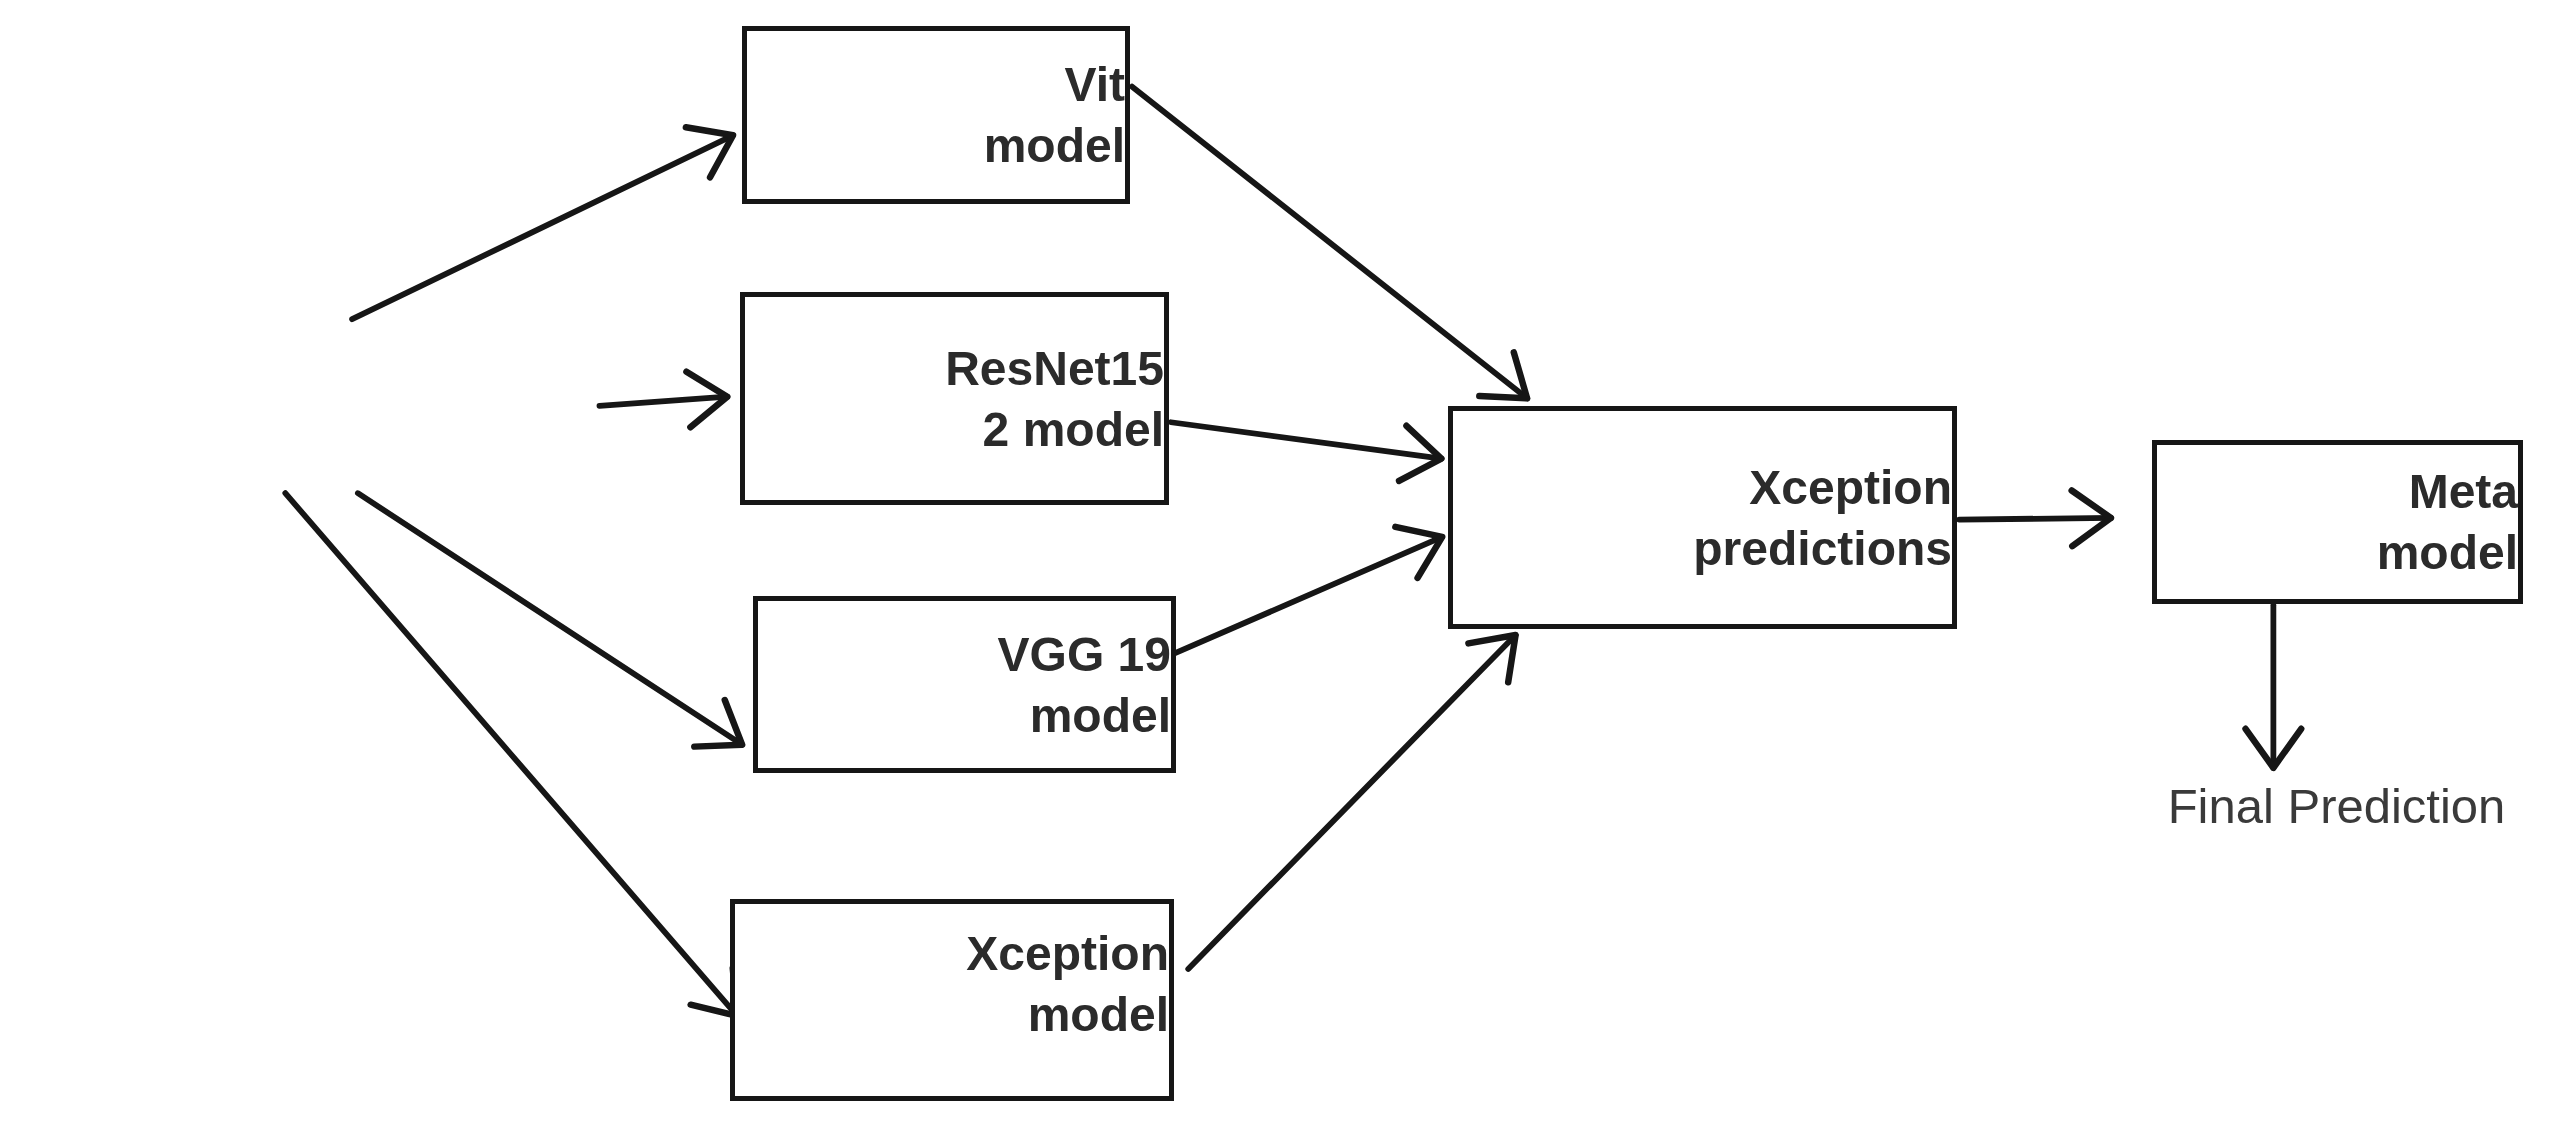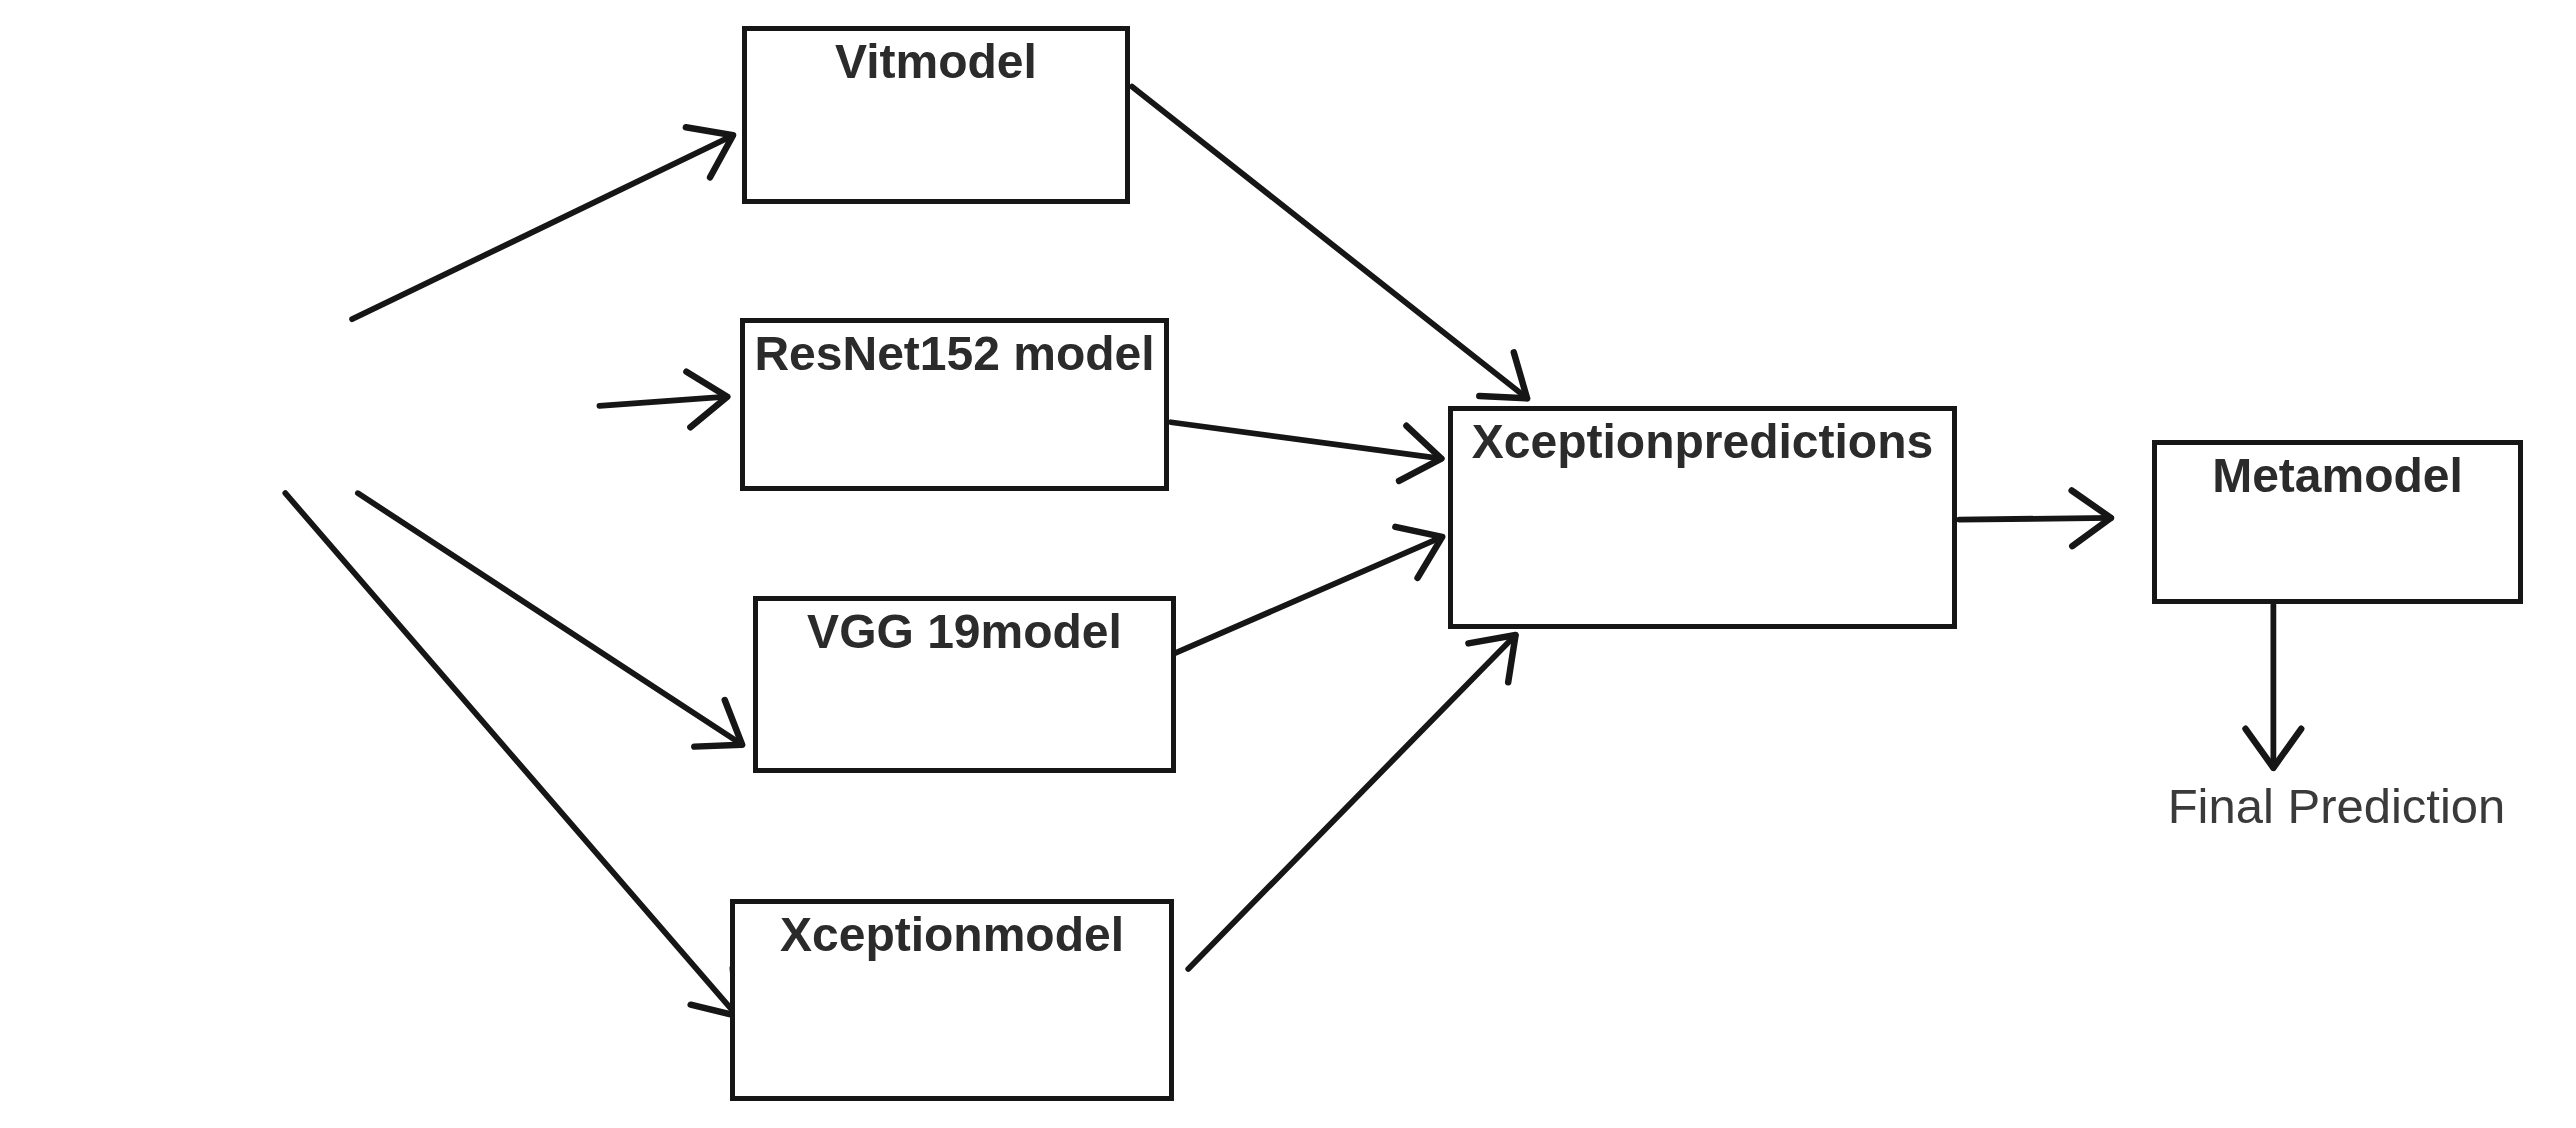--- a/index.html
+++ b/index.html
@@ -34,43 +34,43 @@
     stroke-linecap: round;
     stroke-linejoin: round;
     fill: none;
   }
   .node {
     position: absolute;
     box-sizing: border-box;
     border: 5.8px solid var(--line, #161616);
     background: var(--boxfill, #ffffff);
     display: flex;
-    flex-direction: row;
-    align-items: flex-start;
+    flex-direction: column;
+    align-items: flex-end;
     justify-content: center;
     text-align: center;
     color: var(--labeltext, #2b2b2b);
     font-weight: bold;
     font-size: 48px;
     line-height: 61px;
     letter-spacing: 0px;
   }
   .output-label {
     position: absolute;
     color: var(--outputtext, #3a3a3a);
     font-size: 49px;
     line-height: 58px;
     font-weight: normal;
     text-align: center;
     white-space: nowrap;
   }
   
   #node-input    { left: 27px;   top: 320px;  width: 571px; height: 172px; }
   #node-vit      { left: 742px;  top: 26px;   width: 388px; height: 178px; }
-  #node-resnet   { left: 740px;  top: 318px;  width: 429px; height: 173px; }
+  #node-resnet   { left: 740px;  top: 292px;  width: 429px; height: 213px; }
   #node-vgg      { left: 753px;  top: 596px;  width: 423px; height: 177px; }
   #node-xception { left: 730px;  top: 899px; width: 444px; height: 202px; padding-bottom: 33px; }
   #node-stacking { left: 1448px; top: 406px;  width: 509px; height: 223px; }
   #node-meta     { left: 2118px; top: 440px;  width: 371px; height: 164px; margin-left: 34px; }
   #final-label   { left: 2089px; top: 777px;  width: 495px; }
 </style>
 </head>
 <body>
 
 <div id="canvas" style="--bg: #ffffff; --line: #161616; --boxfill: #ffffff; --labeltext: #2b2b2b; --outputtext: #3a3a3a;">

